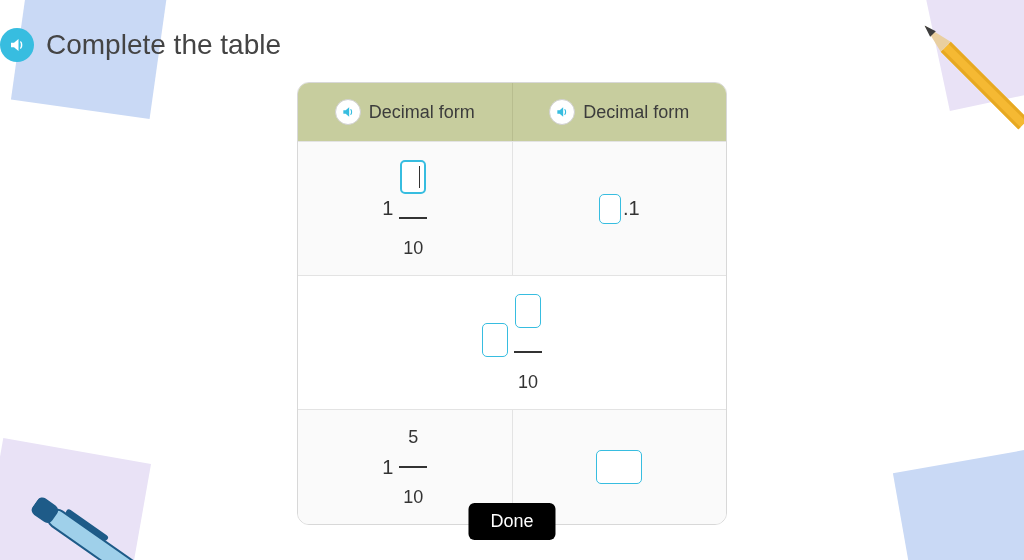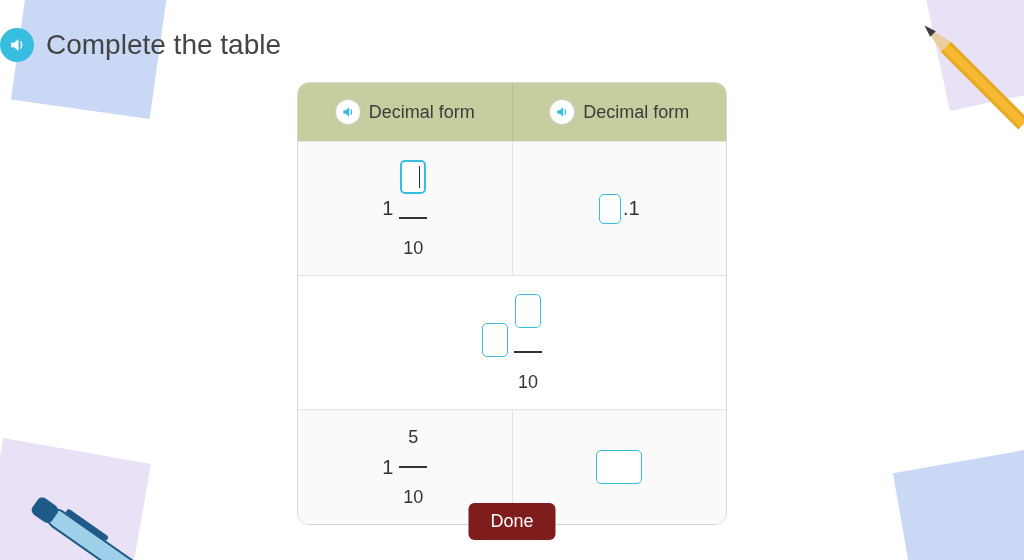--- a/index.html
+++ b/index.html
@@ -43,21 +43,21 @@
   .ibox.sm { width: 22px; height: 30px; }
   .ibox.md { width: 26px; height: 34px; }
   .ibox.lg { width: 46px; height: 34px; }
   .ibox.active { border-width: 2px; position: relative; }
   .ibox.active::after { content:""; position:absolute; right:4px; top:4px; bottom:4px; width:1px; background:#333; animation: blink 1s steps(1) infinite; }
   @keyframes blink { 50% { opacity: 0; } }
 
   .dec-row { display: flex; align-items: center; gap: 2px; font-size: 20px; }
 
   
-  .done { position: absolute; bottom: 20px; left: 50%; transform: translateX(-50%); padding: 8px 22px; border-radius: 6px; background: #7f1d1d; color: #fff; font-size: 18px; border: none; cursor: not-allowed; }
+  .done { position: absolute; bottom: 20px; left: 50%; transform: translateX(-50%); padding: 8px 22px; border-radius: 6px; background: #000000; color: #fff; font-size: 18px; border: none; cursor: not-allowed; }
 
   
   .pencil { position:absolute; top:60px; right:-20px; transform: rotate(225deg); }
   
   .pen { position:absolute; bottom:-10px; left:20px; transform: rotate(35deg); }
 </style>
 </head>
 <body>
 
 <div class="stage">

